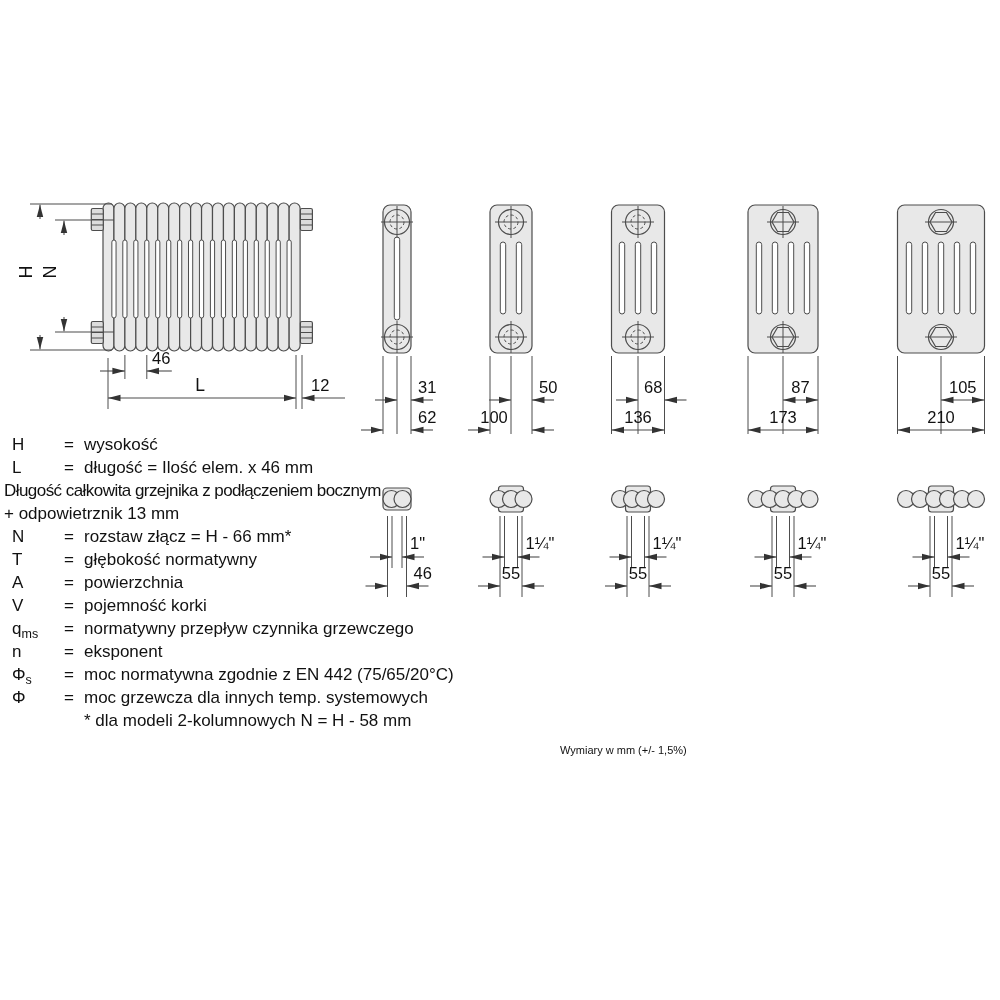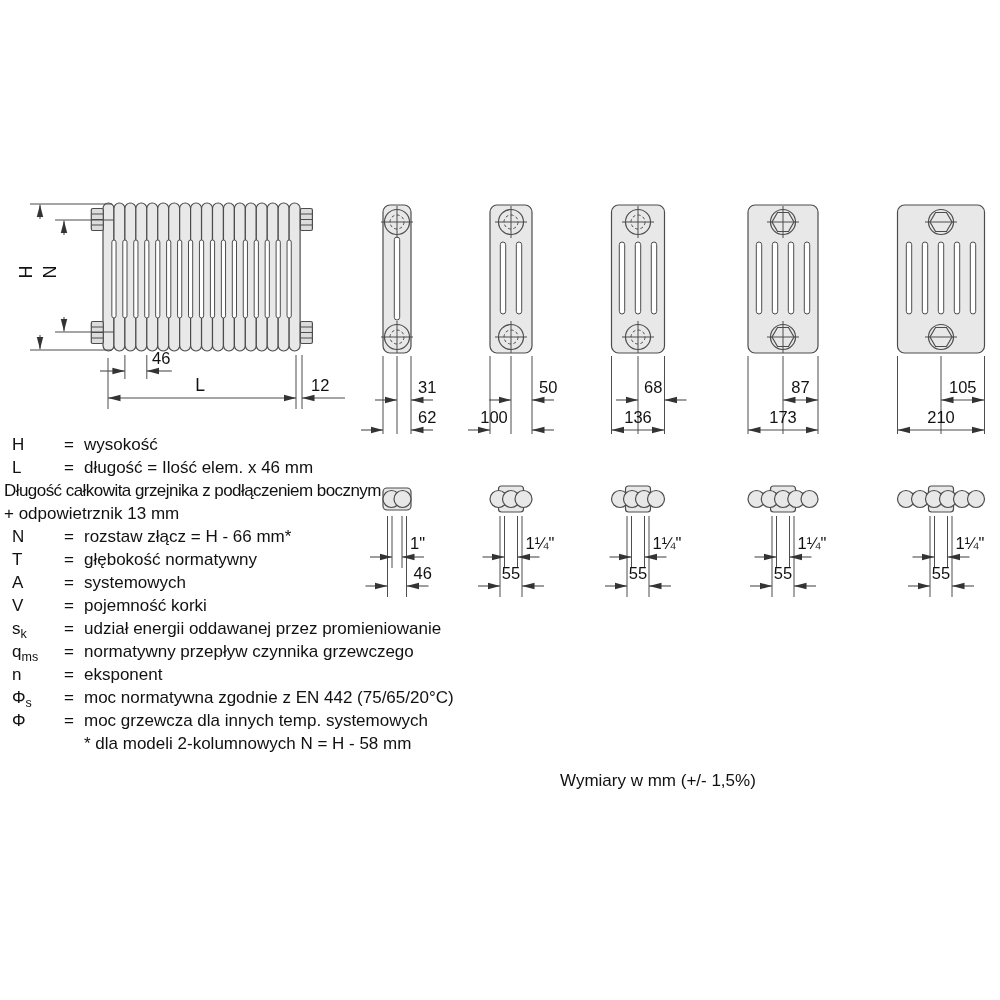--- a/index.html
+++ b/index.html
@@ -7,21 +7,21 @@
        font-family:"Liberation Sans",sans-serif;color:#111}
   #drawing{position:absolute;left:0;top:0}
   #drawing text{font-family:"Liberation Sans",sans-serif;fill:#111}
   .legend{position:absolute;left:4px;top:433px;font-size:17px;line-height:23px;white-space:nowrap}
   .lrow{height:23px}
   .sym{display:inline-block;width:52px;padding-left:8px}
   .eq{display:inline-block;width:20px}
   .lrow sub{font-size:12.5px}
   .tight{letter-spacing:-0.55px}
   .note{padding-left:80px}
-  .footnote{position:absolute;left:560px;top:771px;font-size:17px}
+  .footnote{position:absolute;left:560px;top:744px;font-size:11px}
 </style>
 </head>
 <body>
 
 <svg id="drawing" width="1000" height="640" viewBox="0 0 1000 640">
   <defs>
     <marker id="ah" markerUnits="userSpaceOnUse" markerWidth="14" markerHeight="9" refX="12.5" refY="4" orient="auto-start-reverse">
       <path d="M0,0.7 L12.5,4 L0,7.3 Z" fill="#333"></path>
     </marker>
   </defs>
@@ -295,23 +295,22 @@
     </g>
   </svg>
 
 <div class="legend">
     <div class="lrow"><span class="sym">H</span><span class="eq">=</span><span>wysokość</span></div>
     <div class="lrow"><span class="sym">L</span><span class="eq">=</span><span>długość = Ilość elem. x 46 mm</span></div>
     <div class="lrow tight"><span>Długość całkowita grzejnika z podłączeniem bocznym</span></div>
     <div class="lrow"><span>+ odpowietrznik 13 mm</span></div>
     <div class="lrow"><span class="sym">N</span><span class="eq">=</span><span>rozstaw złącz = H - 66 mm*</span></div>
     <div class="lrow"><span class="sym">T</span><span class="eq">=</span><span>głębokość normatywny</span></div>
-    <div class="lrow"><span class="sym">A</span><span class="eq">=</span><span>systemowych</span></div>
+    <div class="lrow"><span class="sym">A</span><span class="eq">=</span><span>powierzchnia</span></div>
     <div class="lrow"><span class="sym">V</span><span class="eq">=</span><span>pojemność korki</span></div>
-    <div class="lrow"><span class="sym">s<sub>k</sub></span><span class="eq">=</span><span>udział energii oddawanej przez promieniowanie</span></div>
     <div class="lrow"><span class="sym">q<sub>ms</sub></span><span class="eq">=</span><span>normatywny przepływ czynnika grzewczego</span></div>
     <div class="lrow"><span class="sym">n</span><span class="eq">=</span><span>eksponent</span></div>
     <div class="lrow"><span class="sym">Φ<sub>s</sub></span><span class="eq">=</span><span>moc normatywna zgodnie z EN 442 (75/65/20°C)</span></div>
     <div class="lrow"><span class="sym">Φ</span><span class="eq">=</span><span>moc grzewcza dla innych temp. systemowych</span></div>
     <div class="lrow note"><span>* dla modeli 2-kolumnowych N = H - 58 mm</span></div>
   </div>
 
 <div class="footnote">Wymiary w mm (+/- 1,5%)</div>
 
 </body></html>

